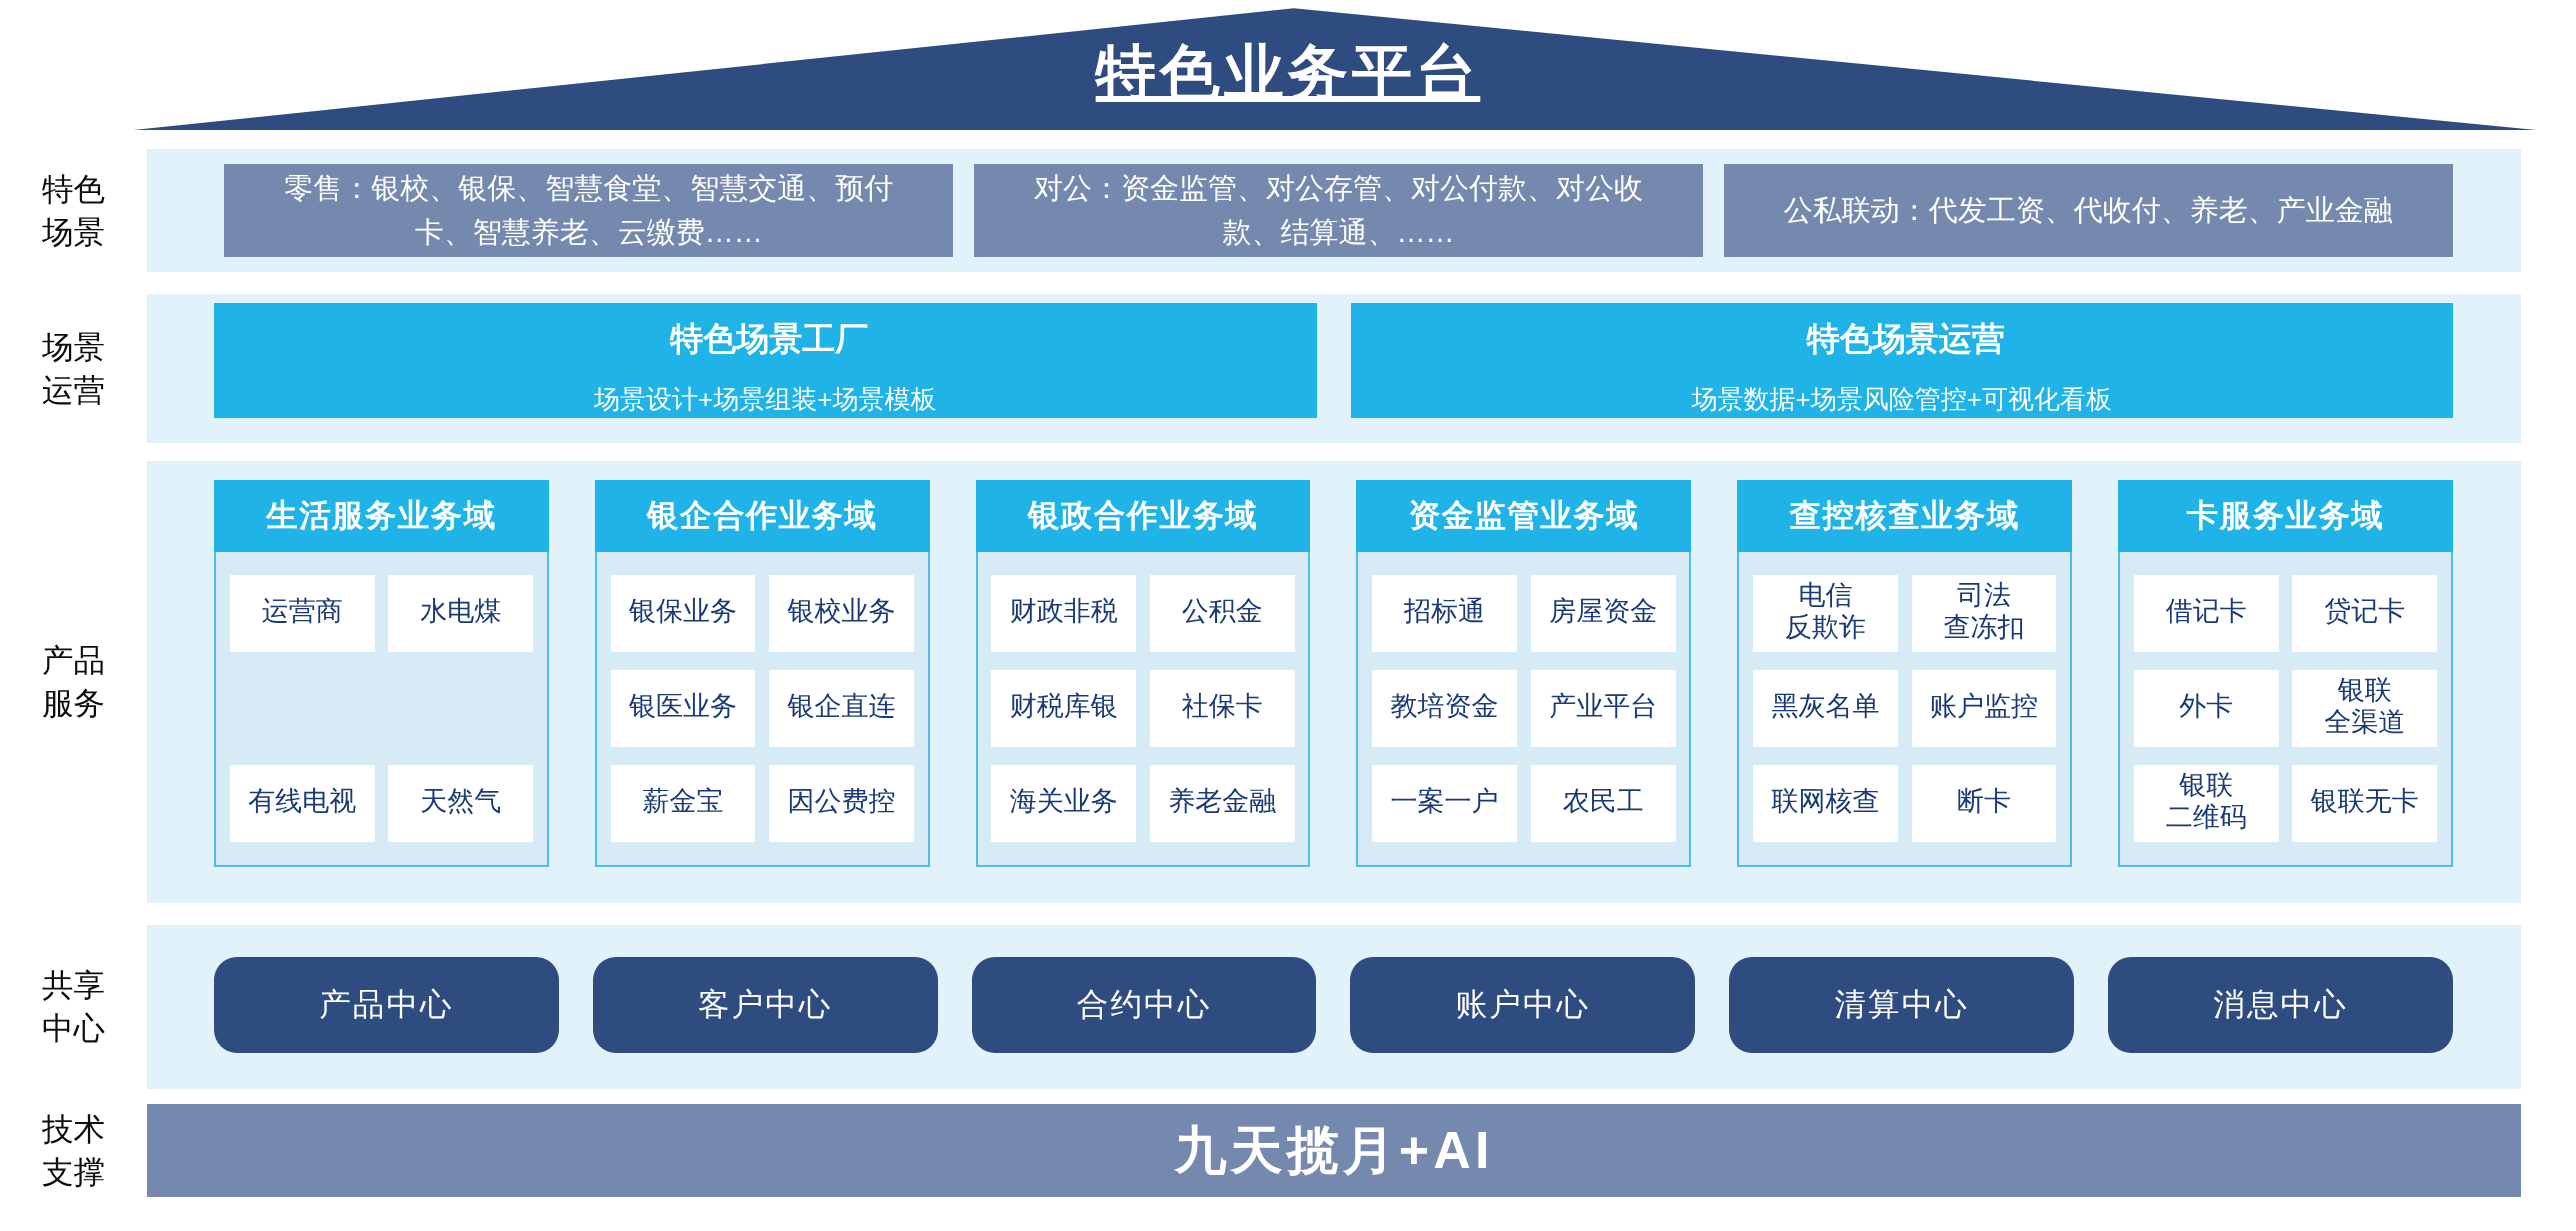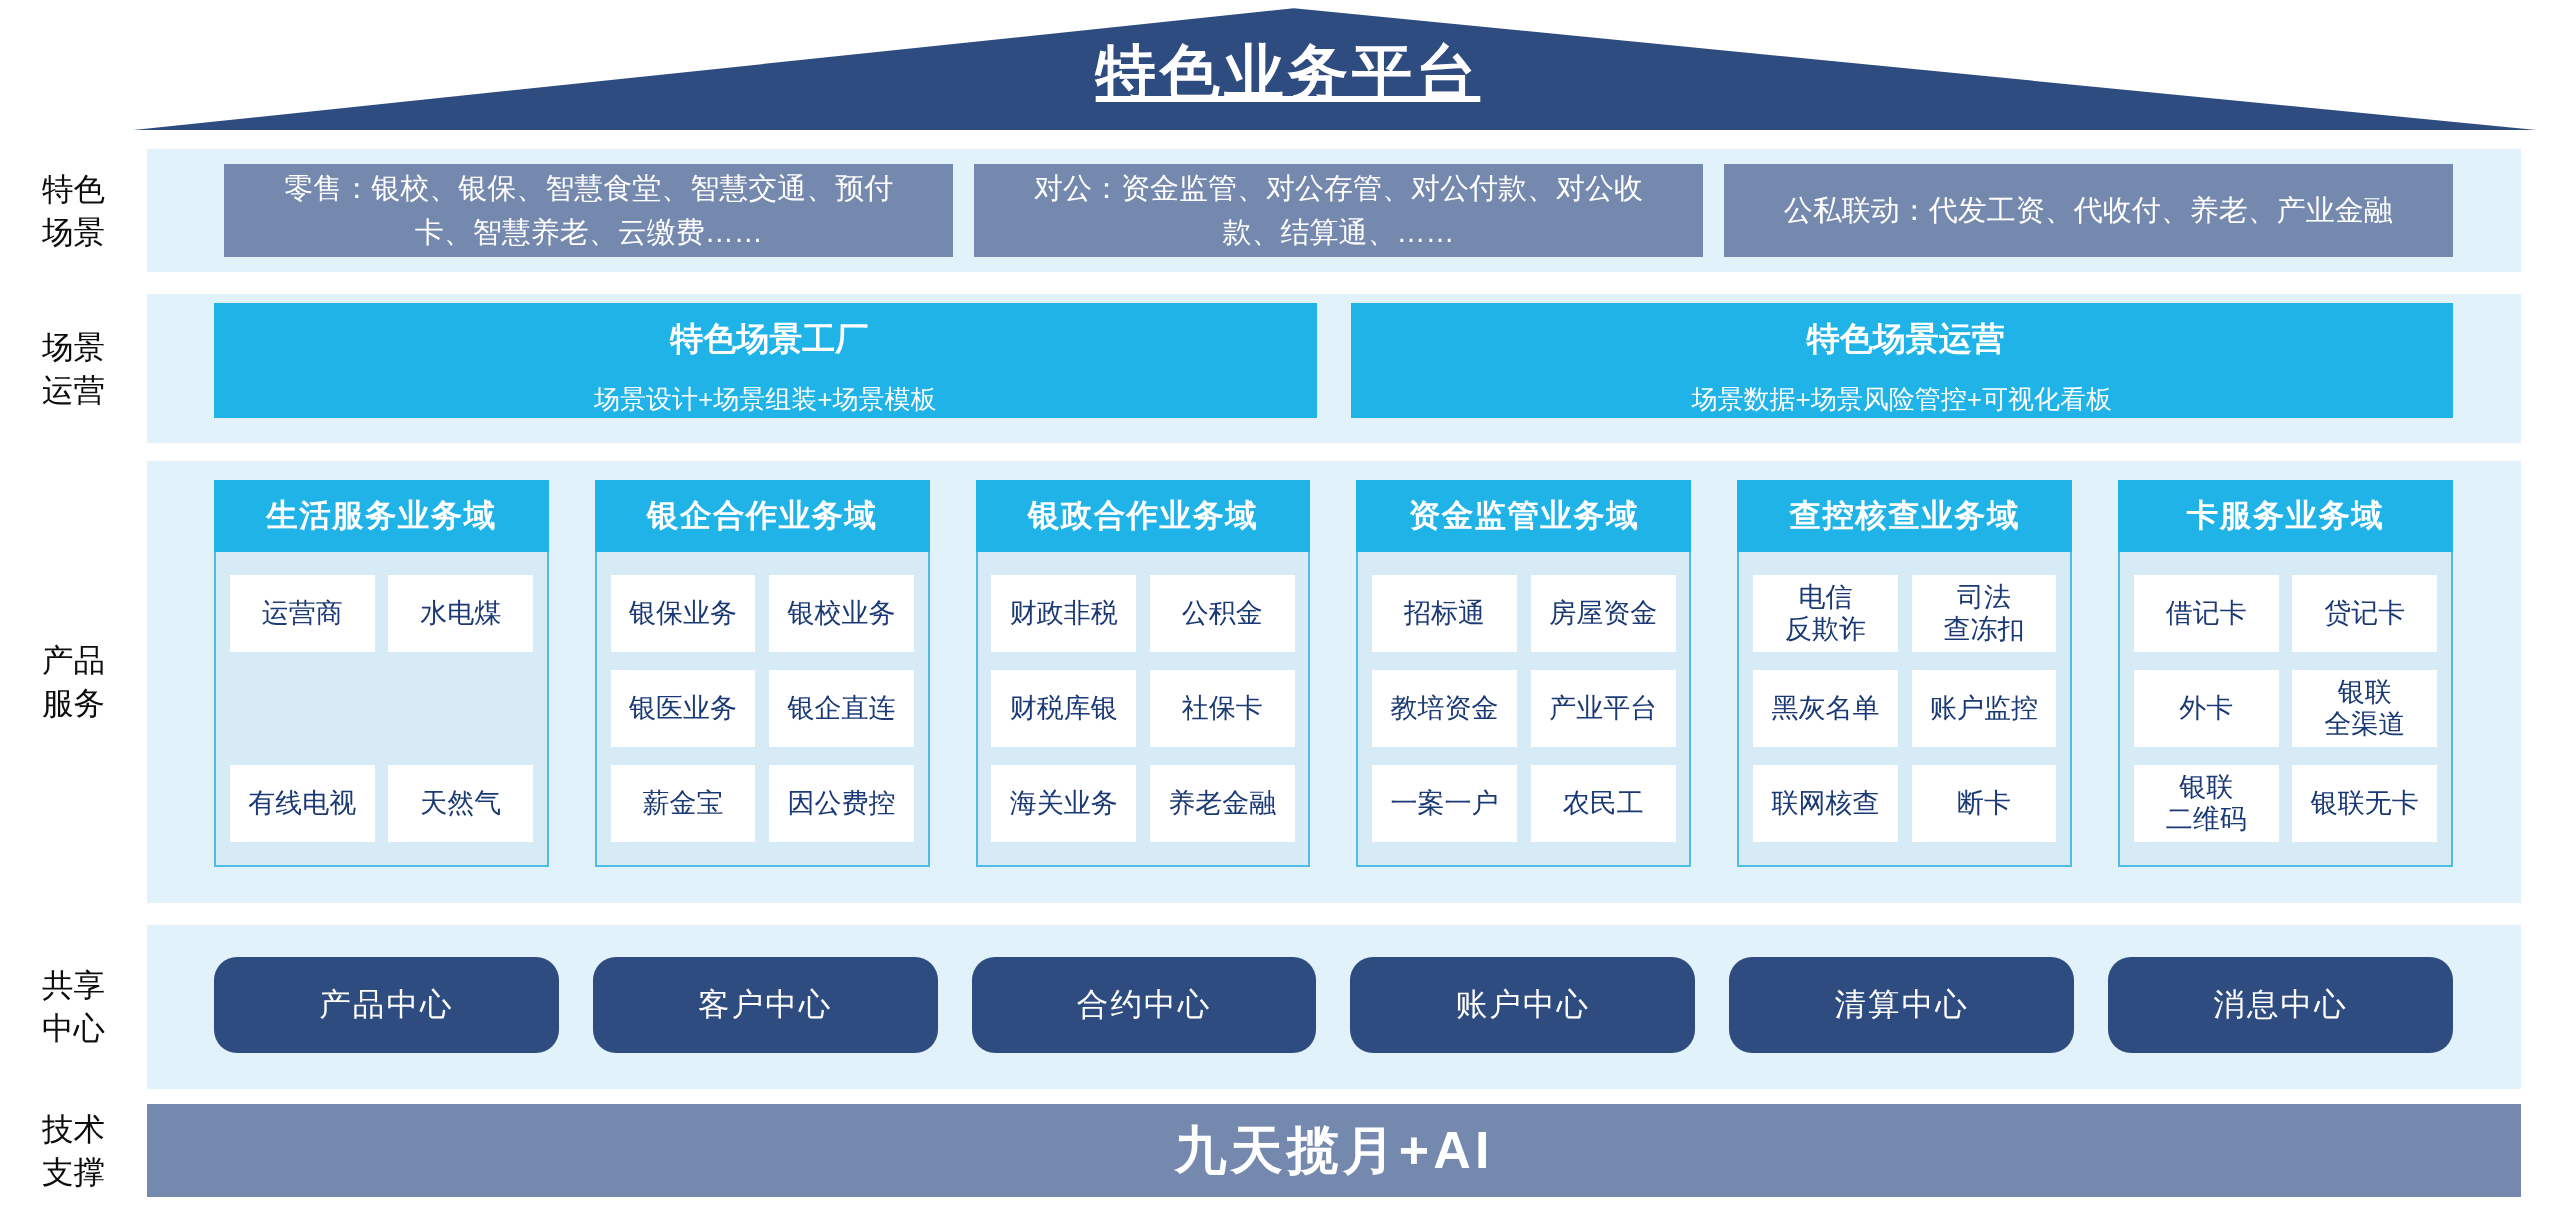--- a/index.html
+++ b/index.html
@@ -27,21 +27,21 @@
   .scene-box{
     flex:1;height:93px;background:var(--slate);color:#ffffff;
     display:flex;align-items:center;justify-content:center;text-align:center;
     font-size:29px;line-height:1.5;padding:0 38px;box-sizing:border-box;
   }
   .strip-operations{top:294px;height:149px;padding:9px 68px 0 67px;display:flex;gap:34px;}
   .op-box{flex:1;height:115px;background:var(--cyan);color:#ffffff;text-align:center;}
   .op-title{margin-top:13.7px;font-size:33px;font-weight:bold;padding-left:8px;}
   .op-sub{margin-top:20.5px;font-size:26px;}
 
-  .strip-products{top:461px;height:442px;padding:18.5px 68px 0 67px;display:flex;gap:46px;}
+  .strip-products{top:461px;height:442px;padding:18.5px 68px 0 67px;display:flex;gap:46px;font-family:Liberation Mono, monospace;}
   .pcol{flex:1;display:flex;flex-direction:column;height:387px;}
   .pcol-header{
     height:72px;background:var(--cyan);color:#ffffff;font-weight:bold;font-size:31.5px;
     display:flex;align-items:center;justify-content:center;letter-spacing:1.4px;
   }
   .pcol-body{
     flex:1;background:var(--colbody);border:2.1px solid var(--colborder);border-top:none;
     box-sizing:border-box;padding:23px 13.7px;display:flex;flex-direction:column;justify-content:space-between;
   }
   .prow{display:flex;gap:13.7px;}

